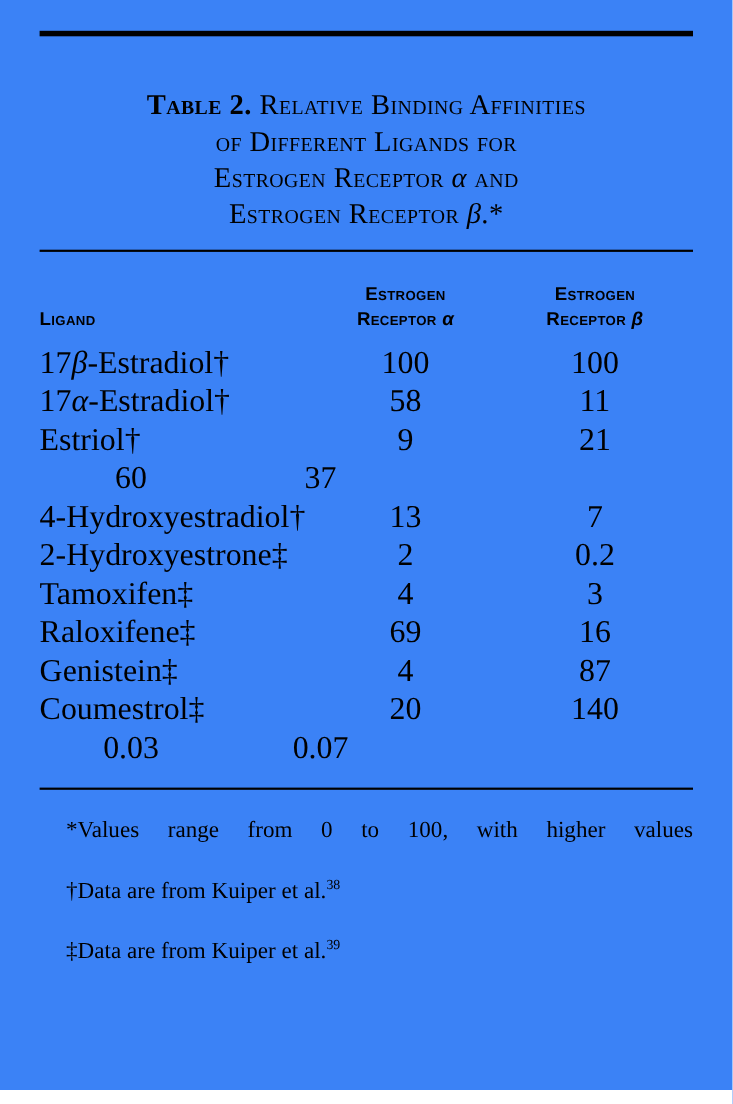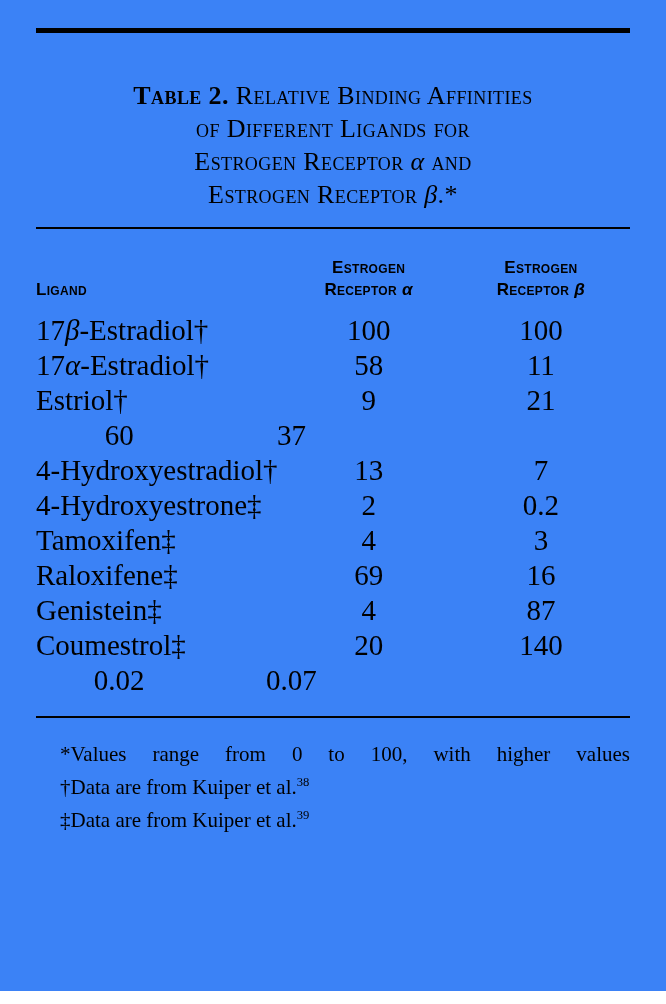--- a/index.html
+++ b/index.html
@@ -43,21 +43,21 @@
   }
   .col-ligand { width: 42%; text-align: left; }
   .col-alpha  { width: 28%; text-align: center; }
   .col-beta   { width: 30%; text-align: center; }
 
   .table-body { margin-top: 12px; font-size: 29px; }
   .tr { display: flex; line-height: 35px; }
 
   .footnotes { margin-top: 22px; font-size: 21px; line-height: 29px; }
   .footnote { margin-top: 3px; }
-  .footnote + .footnote { margin-top: 4px; }
+  .footnote + .footnote { margin-top: 26px; }
   .fn-line1 {
     display: block;
     text-indent: 24px;
     text-align: justify;
     text-align-last: justify;
   }
   .fn-line2 { display: block; }
   .fn-indent { text-indent: 24px; display: block; }
   sup { font-size: 0.6em; vertical-align: super; line-height: 0; }
 </style>
@@ -121,21 +121,21 @@
       <div class="col-beta">37</div>
     </div>
 
     <div class="tr">
       <div class="col-ligand">4-Hydroxyestradiol†</div>
       <div class="col-alpha">13</div>
       <div class="col-beta">7</div>
     </div>
 
     <div class="tr">
-      <div class="col-ligand">4-Hydroxyestrone‡</div>
+      <div class="col-ligand">2-Hydroxyestrone‡</div>
       <div class="col-alpha">2</div>
       <div class="col-beta">0.2</div>
     </div>
 
     <div class="tr">
       <div class="col-ligand">Tamoxifen‡</div>
       <div class="col-alpha">4</div>
       <div class="col-beta">3</div>
     </div>
 
@@ -152,21 +152,21 @@
     </div>
 
     <div class="tr">
       <div class="col-ligand">Coumestrol‡</div>
       <div class="col-alpha">20</div>
       <div class="col-beta">140</div>
     </div>
 
 
     <div class="tr">
-      <div class="col-alpha">0.02</div>
+      <div class="col-alpha">0.03</div>
       <div class="col-beta">0.07</div>
     </div>
 
   </div>
 
   <div class="rule-thin rule-above-foot"></div>
 
   <div class="footnotes">
     <p class="footnote">
         <span class="fn-line1">*Values range from 0 to 100, with higher values</span>

